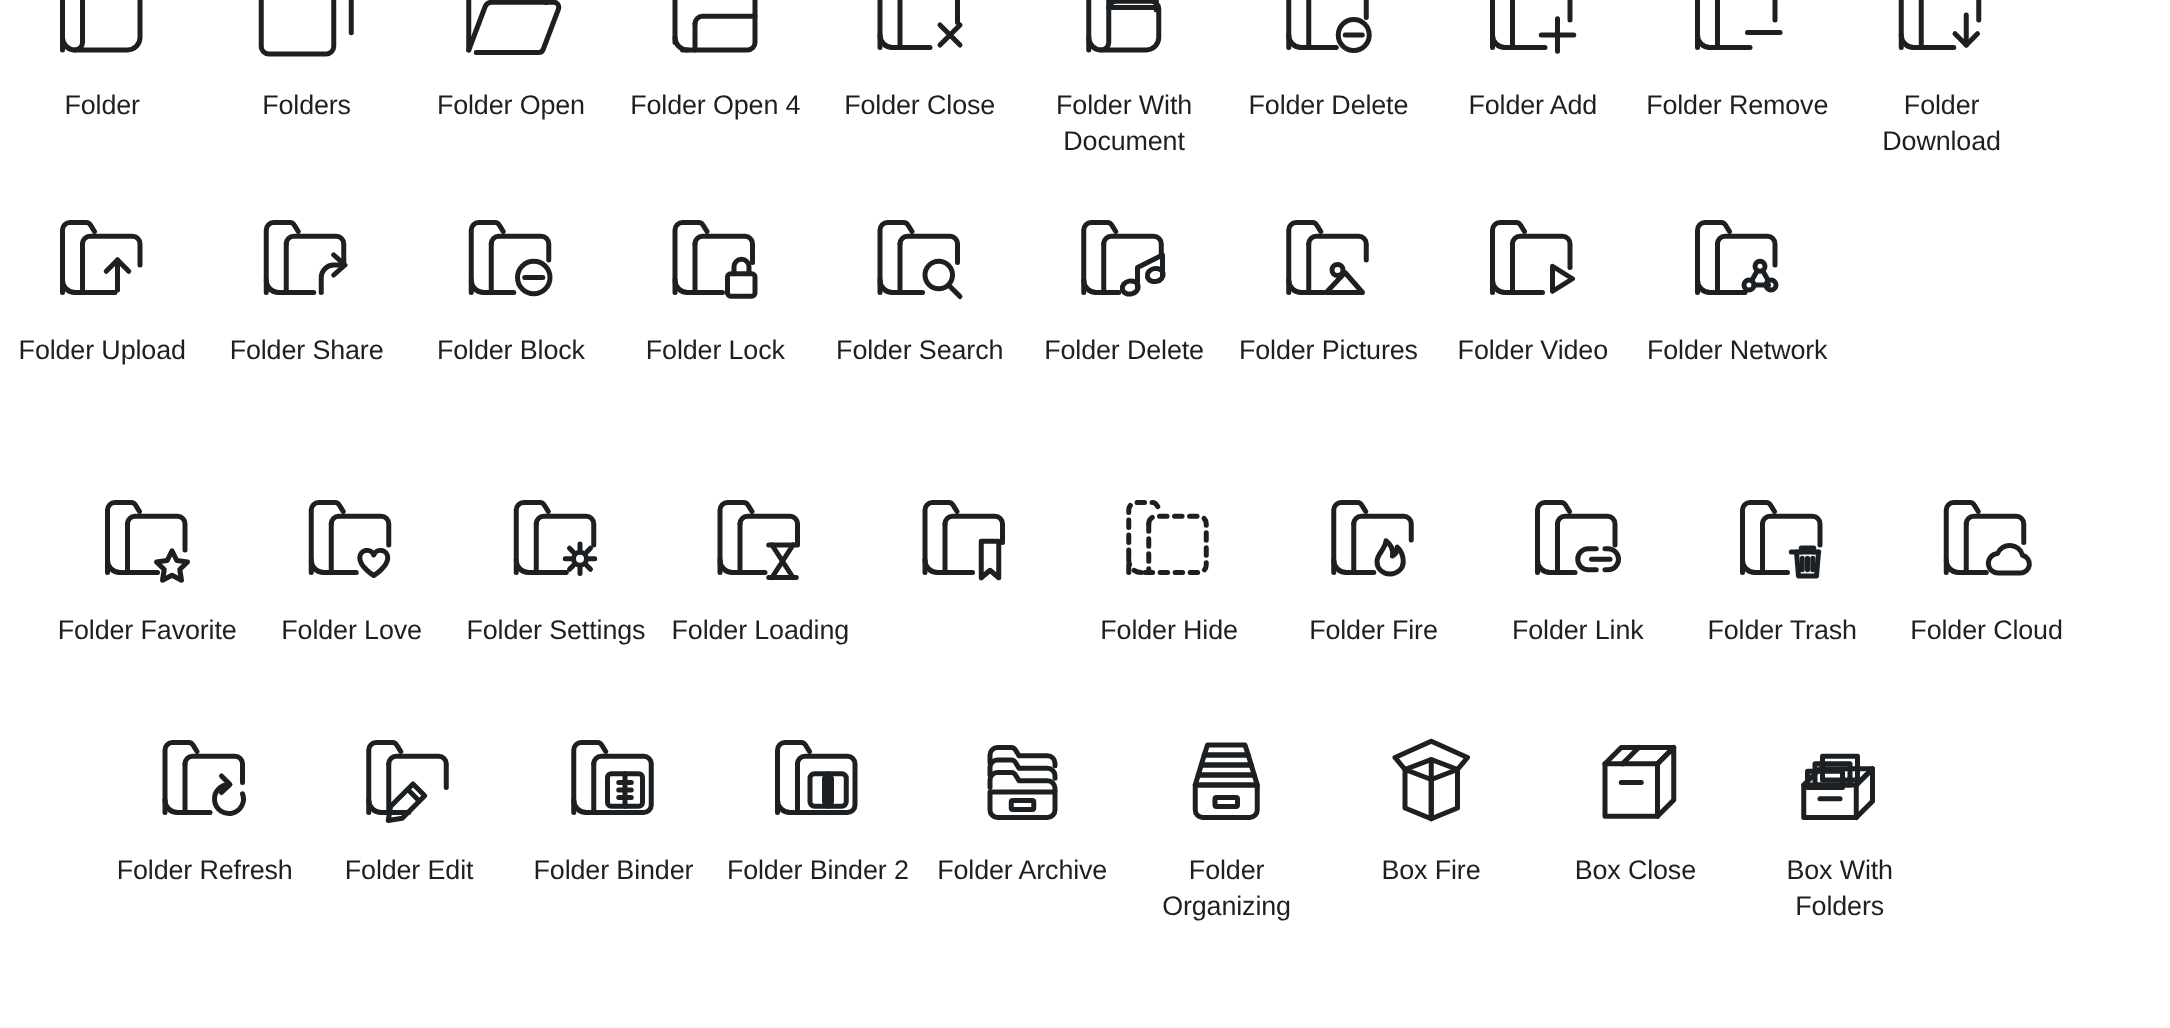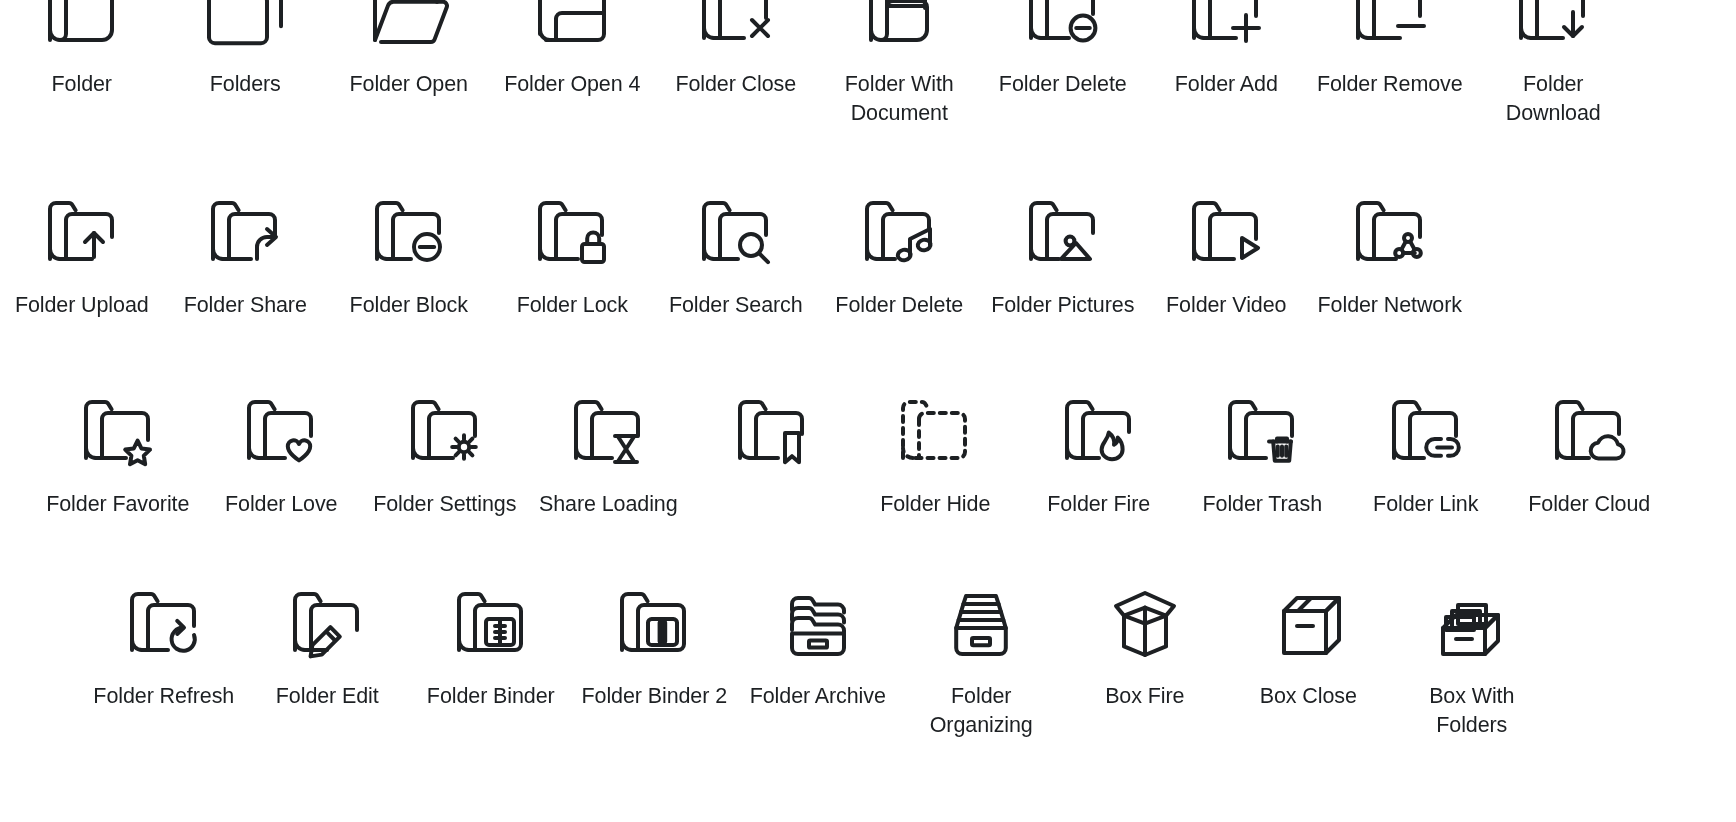--- a/index.html
+++ b/index.html
@@ -18,21 +18,21 @@
     position: relative;
     width: 1736px;
     height: 652px;
     background: #ffffff;
   }
   .row {
     display: flex;
     width: 1736px;
   }
   .row-1 { position: absolute; left: 0;   top: -36px; }
-  .row-2 { position: absolute; left: 0;   top: 185px; }
+  .row-2 { position: absolute; left: 0;   top: 160px; }
   .row-3 { position: absolute; left: 0;   top: 384px; padding-left: 36px; }
   .row-4 { position: absolute; left: 82px; top: 576px; }
 
   .cell {
     width: 163.5px;
     flex: 0 0 163.5px;
     display: flex;
     flex-direction: column;
     align-items: center;
   }
@@ -384,21 +384,21 @@
         <svg viewBox="0 0 48 48" fill="none" stroke="#1d2023" stroke-width="2" stroke-linecap="round" stroke-linejoin="round">
           <path d="M8 37V12a3 3 0 0 1 3-3h6.5a2 2 0 0 1 1.7 1l1.6 2.6"></path>
           <path d="M13 37c-2.8 0-5-2.2-5-5"></path>
           <path d="M16 17.5a3 3 0 0 1 3-3h17a3 3 0 0 1 3 3V26"></path>
           <path d="M16 17.5V37H13"></path>
           <path d="M16 37h10"></path>
           <path d="M27.5 26h11M27.5 39h11"></path>
           <path d="M28.8 26l8.4 13M37.2 26l-8.4 13"></path>
         </svg>
       </span>
-      <div class="label">Share Loading</div>
+      <div class="label">Folder Loading</div>
     </div>
 
     <div class="cell">
       <span class="glyph">
         <svg viewBox="0 0 48 48" fill="none" stroke="#1d2023" stroke-width="2" stroke-linecap="round" stroke-linejoin="round">
           <path d="M8 37V12a3 3 0 0 1 3-3h6.5a2 2 0 0 1 1.7 1l1.6 2.6"></path>
           <path d="M13 37c-2.8 0-5-2.2-5-5"></path>
           <path d="M16 17.5a3 3 0 0 1 3-3h17a3 3 0 0 1 3 3V25"></path>
           <path d="M16 17.5V37H13"></path>
           <path d="M16 37h11"></path>
@@ -424,53 +424,53 @@
         <svg viewBox="0 0 48 48" fill="none" stroke="#1d2023" stroke-width="2" stroke-linecap="round" stroke-linejoin="round">
           <path d="M8 37V12a3 3 0 0 1 3-3h6.5a2 2 0 0 1 1.7 1l1.6 2.6"></path>
           <path d="M13 37c-2.8 0-5-2.2-5-5"></path>
           <path d="M16 17.5a3 3 0 0 1 3-3h17a3 3 0 0 1 3 3V24"></path>
           <path d="M16 17.5V37H13"></path>
           <path d="M16 37h8"></path>
           <path d="M30.5 37.6c-2.9 0-5.2-2.1-5.2-4.9 0-3.3 3.1-4.5 3.6-8.4 2.3 1.7 2.9 4.1 2.6 6.1 1.3-.6 1.9-2.1 1.9-3.6 2 1.9 2.4 4.1 2.4 5.9 0 2.8-2.4 4.9-5.3 4.9z"></path>
         </svg>
       </span>
       <div class="label">Folder Fire</div>
+    </div>
+
+    <div class="cell">
+      <span class="glyph">
+        <svg viewBox="0 0 48 48" fill="none" stroke="#1d2023" stroke-width="2" stroke-linecap="round" stroke-linejoin="round">
+          <path d="M8 37V12a3 3 0 0 1 3-3h6.5a2 2 0 0 1 1.7 1l1.6 2.6"></path>
+          <path d="M13 37c-2.8 0-5-2.2-5-5"></path>
+          <path d="M16 17.5a3 3 0 0 1 3-3h17a3 3 0 0 1 3 3V26"></path>
+          <path d="M16 17.5V37H13"></path>
+          <path d="M16 37h7"></path>
+          <path d="M31.5 27.5h-3.2a4.2 4.2 0 0 0 0 8.4h3.2"></path>
+          <path d="M35 27.5h1.2a4.2 4.2 0 0 1 0 8.4H35"></path>
+          <path d="M29.6 31.7h7.4"></path>
+        </svg>
+      </span>
+      <div class="label">Folder Link</div>
     </div>
 
     <div class="cell">
       <span class="glyph">
         <svg viewBox="0 0 48 48" fill="none" stroke="#1d2023" stroke-width="2" stroke-linecap="round" stroke-linejoin="round">
           <path d="M8 37V12a3 3 0 0 1 3-3h6.5a2 2 0 0 1 1.7 1l1.6 2.6"></path>
           <path d="M13 37c-2.8 0-5-2.2-5-5"></path>
           <path d="M16 17.5a3 3 0 0 1 3-3h17a3 3 0 0 1 3 3V26"></path>
           <path d="M16 17.5V37H13"></path>
           <path d="M16 37h10"></path>
           <path d="M27.5 28.8h11"></path>
           <path d="M29.6 28.8l.8 9.6h7.2l.8-9.6"></path>
           <path d="M31.5 28.8v-1.6h5v1.6"></path>
           <path d="M31.9 31.3v4.6M34 31.3v4.6M36.1 31.3v4.6"></path>
         </svg>
       </span>
       <div class="label">Folder Trash</div>
-    </div>
-
-    <div class="cell">
-      <span class="glyph">
-        <svg viewBox="0 0 48 48" fill="none" stroke="#1d2023" stroke-width="2" stroke-linecap="round" stroke-linejoin="round">
-          <path d="M8 37V12a3 3 0 0 1 3-3h6.5a2 2 0 0 1 1.7 1l1.6 2.6"></path>
-          <path d="M13 37c-2.8 0-5-2.2-5-5"></path>
-          <path d="M16 17.5a3 3 0 0 1 3-3h17a3 3 0 0 1 3 3V26"></path>
-          <path d="M16 17.5V37H13"></path>
-          <path d="M16 37h7"></path>
-          <path d="M31.5 27.5h-3.2a4.2 4.2 0 0 0 0 8.4h3.2"></path>
-          <path d="M35 27.5h1.2a4.2 4.2 0 0 1 0 8.4H35"></path>
-          <path d="M29.6 31.7h7.4"></path>
-        </svg>
-      </span>
-      <div class="label">Folder Link</div>
     </div>
 
     <div class="cell">
       <span class="glyph">
         <svg viewBox="0 0 48 48" fill="none" stroke="#1d2023" stroke-width="2" stroke-linecap="round" stroke-linejoin="round">
           <path d="M8 37V12a3 3 0 0 1 3-3h6.5a2 2 0 0 1 1.7 1l1.6 2.6"></path>
           <path d="M13 37c-2.8 0-5-2.2-5-5"></path>
           <path d="M16 17.5a3 3 0 0 1 3-3h17a3 3 0 0 1 3 3V25"></path>
           <path d="M16 17.5V37H13"></path>
           <path d="M16 37h8"></path>

